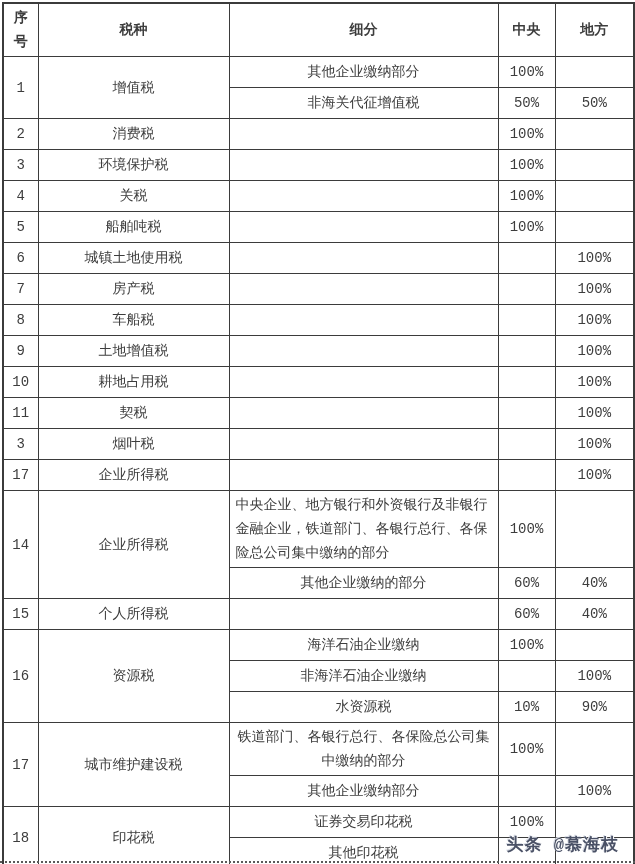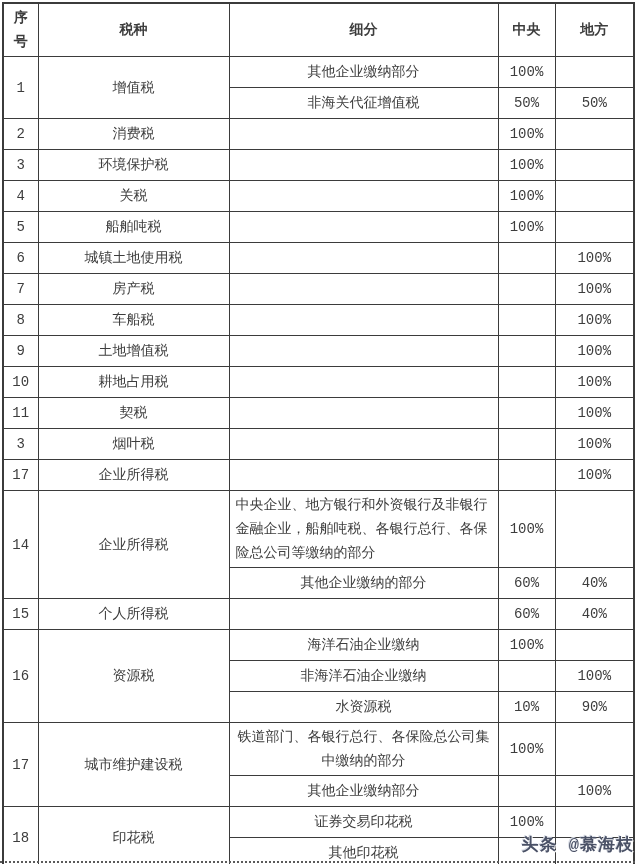--- a/index.html
+++ b/index.html
@@ -37,21 +37,21 @@
   }
   .tax-table th {
     font-weight: bold;
     height: 25px;
   }
   .tax-table td.left {
     text-align: left;
   }
   .watermark {
     position: absolute;
-    right: 1px;
+    right: 16px;
     bottom: 8px;
     font-size: 17px;
     font-weight: bold;
     letter-spacing: 1px;
     color: #4a5166;
     text-shadow: 1px 1px 0 #ffffff, -1px -1px 0 #d9dde6;
     white-space: nowrap;
     pointer-events: none;
   }
   .page-edge {
@@ -176,21 +176,21 @@
         <tr>
           <td rowspan="1">17</td>
           <td rowspan="1">企业所得税</td>
           <td></td>
           <td></td>
           <td>100%</td>
         </tr>
         <tr>
           <td rowspan="2">14</td>
           <td rowspan="2">企业所得税</td>
-          <td class="left">中央企业、地方银行和外资银行及非银行金融企业，船舶吨税、各银行总行、各保险总公司等缴纳的部分</td>
+          <td class="left">中央企业、地方银行和外资银行及非银行金融企业，铁道部门、各银行总行、各保险总公司集中缴纳的部分</td>
           <td>100%</td>
           <td></td>
         </tr>
         <tr>
           <td>其他企业缴纳的部分</td>
           <td>60%</td>
           <td>40%</td>
         </tr>
         <tr>
           <td rowspan="1">15</td>

